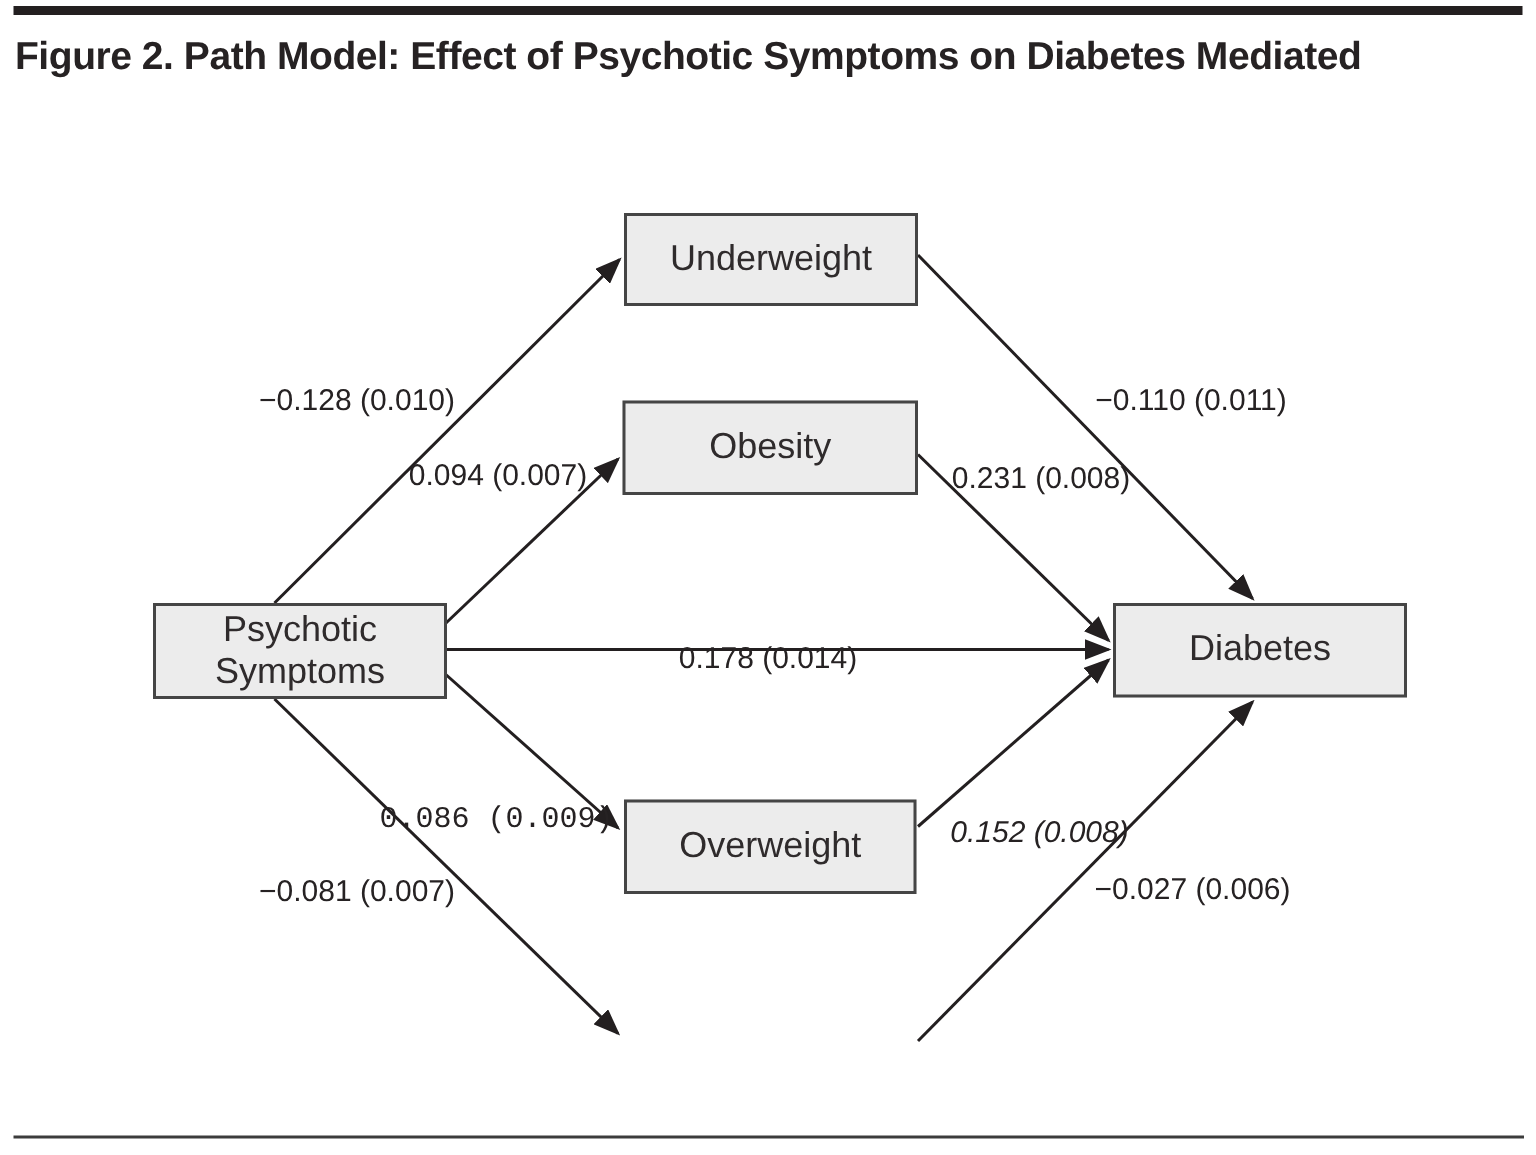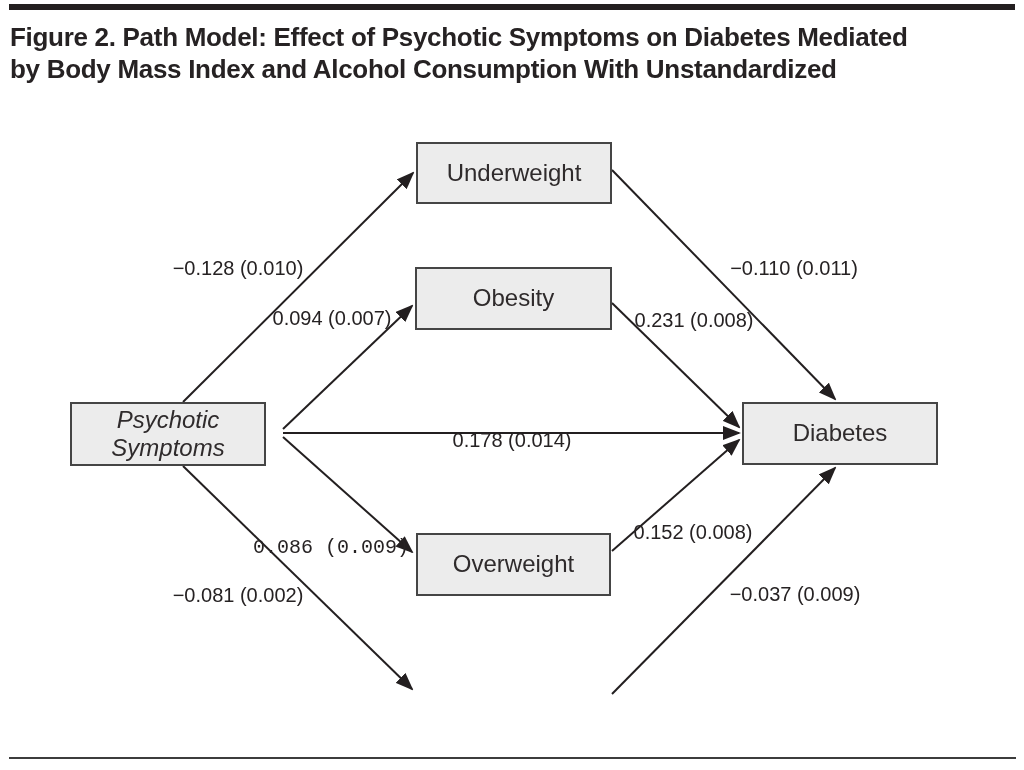--- a/index.html
+++ b/index.html
@@ -82,21 +82,20 @@
 </style>
 </head>
 <body>
 
 <div id="page">
 
   <div class="rule-top"></div>
 
   <div class="figure-title">
     <div>Figure 2. Path Model: Effect of Psychotic Symptoms on Diabetes Mediated</div>
-    <div>by Body Mass Index and Alcohol Consumption With Unstandardized</div>
   </div>
 
   <div id="diagram-canvas">
     <svg id="edge-layer" viewBox="0 0 1024 770" xmlns="http://www.w3.org/2000/svg">
       <defs>
         <marker id="arrowhead" markerWidth="9" markerHeight="7" refX="8" refY="3.5" orient="auto" markerUnits="strokeWidth">
           <path d="M0,0 L9,3.5 L0,7 Z"></path>
         </marker>
       </defs>
 
@@ -108,26 +107,26 @@
         <line x1="612" y1="170" x2="835" y2="399" marker-end="url(#arrowhead)"></line>
         <line x1="612" y1="303" x2="739" y2="427" marker-end="url(#arrowhead)"></line>
         <line x1="612" y1="551" x2="739" y2="440" marker-end="url(#arrowhead)"></line>
         <line x1="612" y1="694" x2="835" y2="468" marker-end="url(#arrowhead)"></line>
       </svg>
 
   <div class="edge-label" style="left: 238px; top: 268px;">−0.128 (0.010)</div>
       <div class="edge-label" style="left: 332px; top: 318px;">0.094 (0.007)</div>
       <div class="edge-label" style="left: 512px; top: 440px;">0.178 (0.014)</div>
       <div class="edge-label" style="left: 331px; top: 547px; font-family: Liberation Mono, monospace;">0.086 (0.009)</div>
-      <div class="edge-label" style="left: 238px; top: 595px;">−0.081 (0.002)</div>
+      <div class="edge-label" style="left: 238px; top: 595px;">−0.081 (0.007)</div>
       <div class="edge-label" style="left: 794px; top: 268px;">−0.110 (0.011)</div>
       <div class="edge-label" style="left: 694px; top: 320px;">0.231 (0.008)</div>
-      <div class="edge-label" style="left: 693px; top: 532px;">0.152 (0.008)</div>
-      <div class="edge-label" style="left: 795px; top: 594px;">−0.037 (0.009)</div>
-      <div class="node" style="left: 70px; top: 402px; width: 196px; height: 64px; font-style: italic;">Psychotic Symptoms</div>
+      <div class="edge-label" style="left: 693px; top: 556px; font-style: italic;">0.152 (0.008)</div>
+      <div class="edge-label" style="left: 795px; top: 594px;">−0.027 (0.006)</div>
+      <div class="node" style="left: 102px; top: 402px; width: 196px; height: 64px;">Psychotic Symptoms</div>
       <div class="node" style="left: 416px; top: 142px; width: 196px; height: 62px;">Underweight</div>
       <div class="node" style="left: 415px; top: 267px; width: 197px; height: 63px;">Obesity</div>
       <div class="node" style="left: 416px; top: 533px; width: 195px; height: 63px;">Overweight</div>
       <div class="node" style="left: 742px; top: 402px; width: 196px; height: 63px;">Diabetes</div>
     </div>
 
   <div class="rule-bottom"></div>
 
 </div>
 

